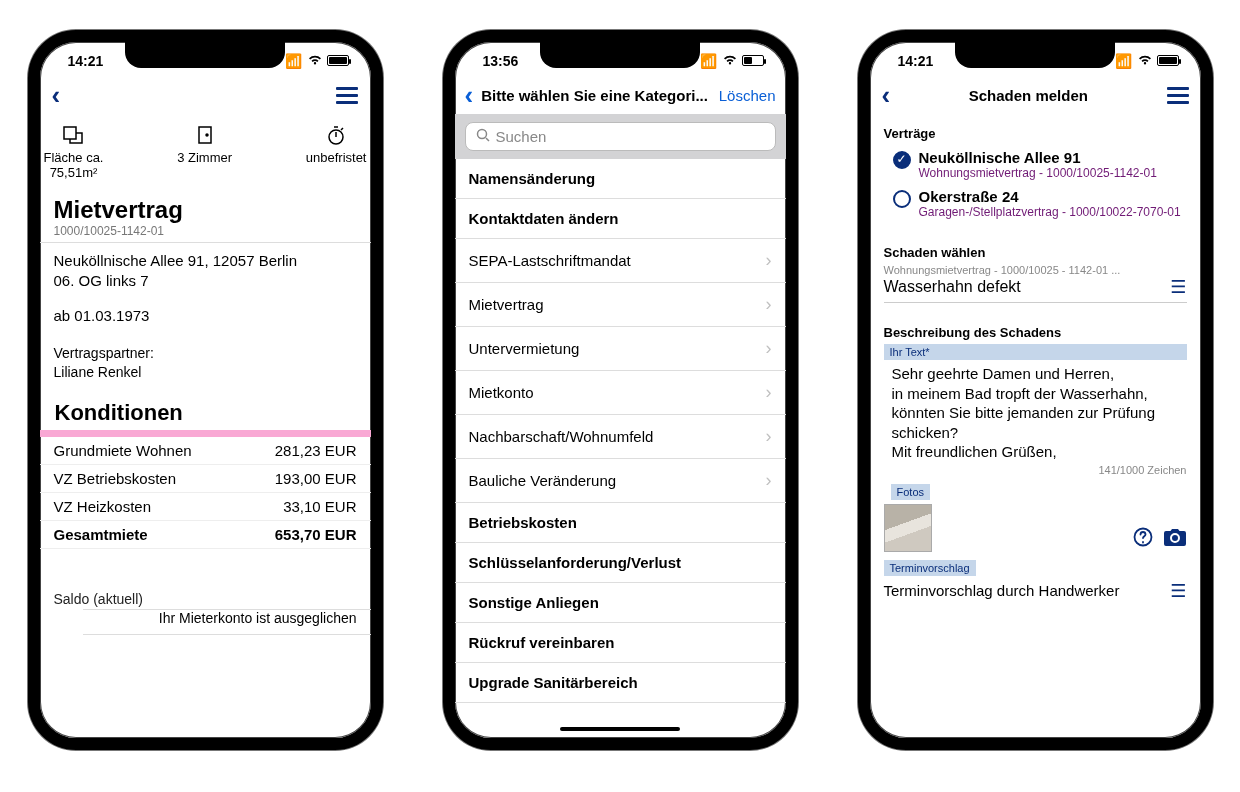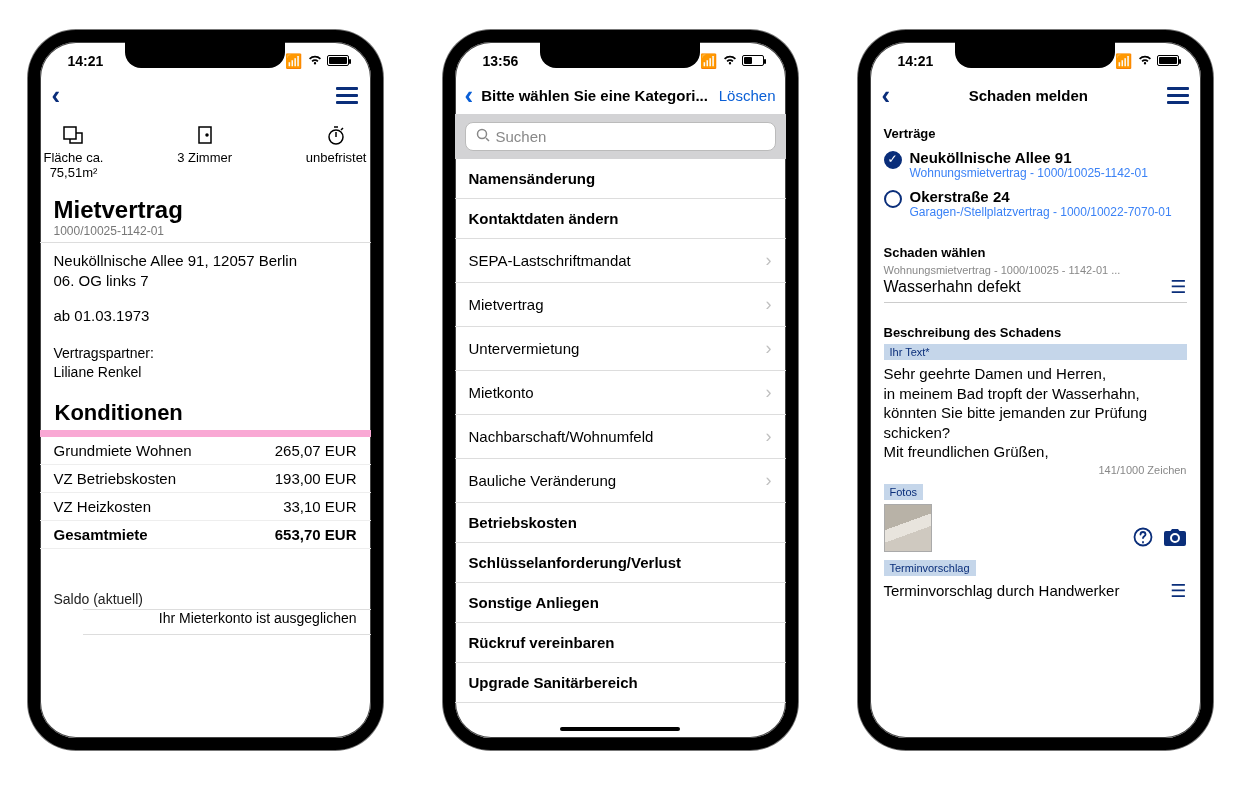--- a/index.html
+++ b/index.html
@@ -99,34 +99,34 @@
   
   .searchbar-wrap{ background:#d3d3d5; padding:8px 10px; }
   .searchbar{ background:#fff; border:1px solid #bbb; border-radius:8px; padding:5px 10px; display:flex; align-items:center; gap:6px; color:#888; font-size:15px;}
   .cat-row{ display:flex; justify-content:space-between; align-items:center; padding:11px 14px; border-bottom:1px solid #ddd; font-size:15px;}
   .cat-row.bold{ font-weight:700; }
   .chev-r{ color:#c0c0c0; font-size:18px;}
   .home-indicator{ position:absolute; bottom:7px; left:50%; transform:translateX(-50%); width:120px; height:4px; background:#000; border-radius:3px;}
 
   
   .sect-label{ font-size:13px; font-weight:700; padding:12px 14px 4px; color:#000;}
-  .contract-row{ display:flex; align-items:flex-start; gap:8px; padding:4px 14px; }
+  .contract-row{ display:flex; align-items:flex-start; gap:8px; padding:4px 14px;margin-left:9px; }
   .radio{ width:18px; height:18px; border-radius:50%; border:2px solid #0a2e7a; margin-top:2px; flex-shrink:0; position:relative;}
   .radio.checked{ background:#0a2e7a;}
   .radio.checked::after{ content:"✓"; color:#fff; font-size:12px; position:absolute; top:-1px; left:2px;}
   .contract-title{ font-size:15px; font-weight:600; color:#000;}
-  .contract-sub{ font-size:12px; color:#3b82f6;}
+  .contract-sub{ font-size:12px; color:#701a75;}
   .damage-block{ padding:0 14px;}
   .damage-top{ font-size:11px; color:#888;}
   .damage-row{ display:flex; justify-content:space-between; align-items:center; border-bottom:1px solid #ccc; padding-bottom:4px;}
   .damage-name{ font-size:16px;}
   .list-icon{ color:#0a2e7a; font-size:18px;}
   .field-label{ background:#c5d6ea; font-size:11px; padding:2px 6px; color:#0a2e7a; margin:0 14px;}
   .field-label.narrow{ display:inline-block;}
-  .msg-text{ font-size:15px; padding:4px 14px 2px; line-height:1.3;}
+  .msg-text{ font-size:15px; padding:4px 22px 2px; line-height:1.3;}
   .counter{ font-size:11px; color:#888; text-align:right; padding:0 14px 6px;}
   .photos-row{ display:flex; align-items:flex-end; justify-content:space-between; padding:4px 14px 6px;}
   .thumb{ width:48px; height:48px; background:linear-gradient(160deg,#b8b2a7 40%,#e8e4dd 40%,#e8e4dd 60%,#cfc9c0 60%); border:1px solid #aaa;}
   .photos-actions{ display:flex; gap:10px; align-items:center; color:#0a2e7a; font-size:20px;}
   .appt-row{ display:flex; justify-content:space-between; align-items:center; padding:4px 14px 8px; font-size:15px;}
   .nav-bar2{ display:flex; align-items:center; padding:2px 10px 6px;}
   .nav-bar2 .back-chevron{ margin-right:4px; color:#0a5fd6;}
   .nav-bar2 .nav-title{ text-align:left; font-weight:700; color:#000;}
   .battery-outline{width:22px;height:11px;border:1px solid #000;border-radius:2px;position:relative;display:inline-block;}
   .battery-outline::after{content:"";position:absolute;right:-3px;top:3px;width:2px;height:5px;background:#000;border-radius:1px;}
@@ -193,21 +193,21 @@
     <div class="sub">1000/10025-1142-01</div>
     <div class="para">Neuköllnische Allee 91, 12057 Berlin</div>
     <div class="para" style="padding-top:0">06. OG links 7</div>
     <div class="para" style="padding-top:14px">ab 01.03.1973</div>
     <div class="para small" style="padding-top:18px">Vertragspartner:</div>
     <div class="para small" style="padding-top:0">Liliane Renkel</div>
     <div class="section-title">Konditionen</div>
     <div id="cond-list">
         <div class="kv">
           <span>Grundmiete Wohnen</span>
-          <span>265,07 EUR</span>
+          <span>281,23 EUR</span>
         </div>
         <div class="kv">
           <span>VZ Betriebskosten</span>
           <span>193,00 EUR</span>
         </div>
         <div class="kv">
           <span>VZ Heizkosten</span>
           <span>33,10 EUR</span>
         </div>
         <div class="kv total">
@@ -352,21 +352,21 @@
       </div>
     </div>
 
     <div class="sect-label" style="padding-top:22px">Beschreibung des Schadens</div>
     <div class="field-label">Ihr Text*</div>
     <div class="msg-text" style="white-space:pre-line">Sehr geehrte Damen und Herren,
 in meinem Bad tropft der Wasserhahn, könnten Sie bitte jemanden zur Prüfung schicken?
 Mit freundlichen Grüßen,</div>
     <div class="counter">141/1000 Zeichen</div>
 
-    <div style="margin:0 14px"><span class="field-label narrow" style="margin:0">Fotos</span></div>
+    <div style="margin:0 21px"><span class="field-label narrow" style="margin:0">Fotos</span></div>
     <div class="photos-row">
       <div class="thumb"></div>
       <div class="photos-actions">
         <span>
           <svg width="20" height="20" viewBox="0 0 20 20" fill="none" stroke="#0a2e7a" stroke-width="1.8">
               <circle cx="10" cy="10" r="8.5"></circle>
               <path d="M7.5 7.5a2.5 2.5 0 015 0c0 1.5-2.5 2-2.5 3.5M10 15v.5" stroke-linecap="round"></path>
             </svg>
         </span>
         <span>

